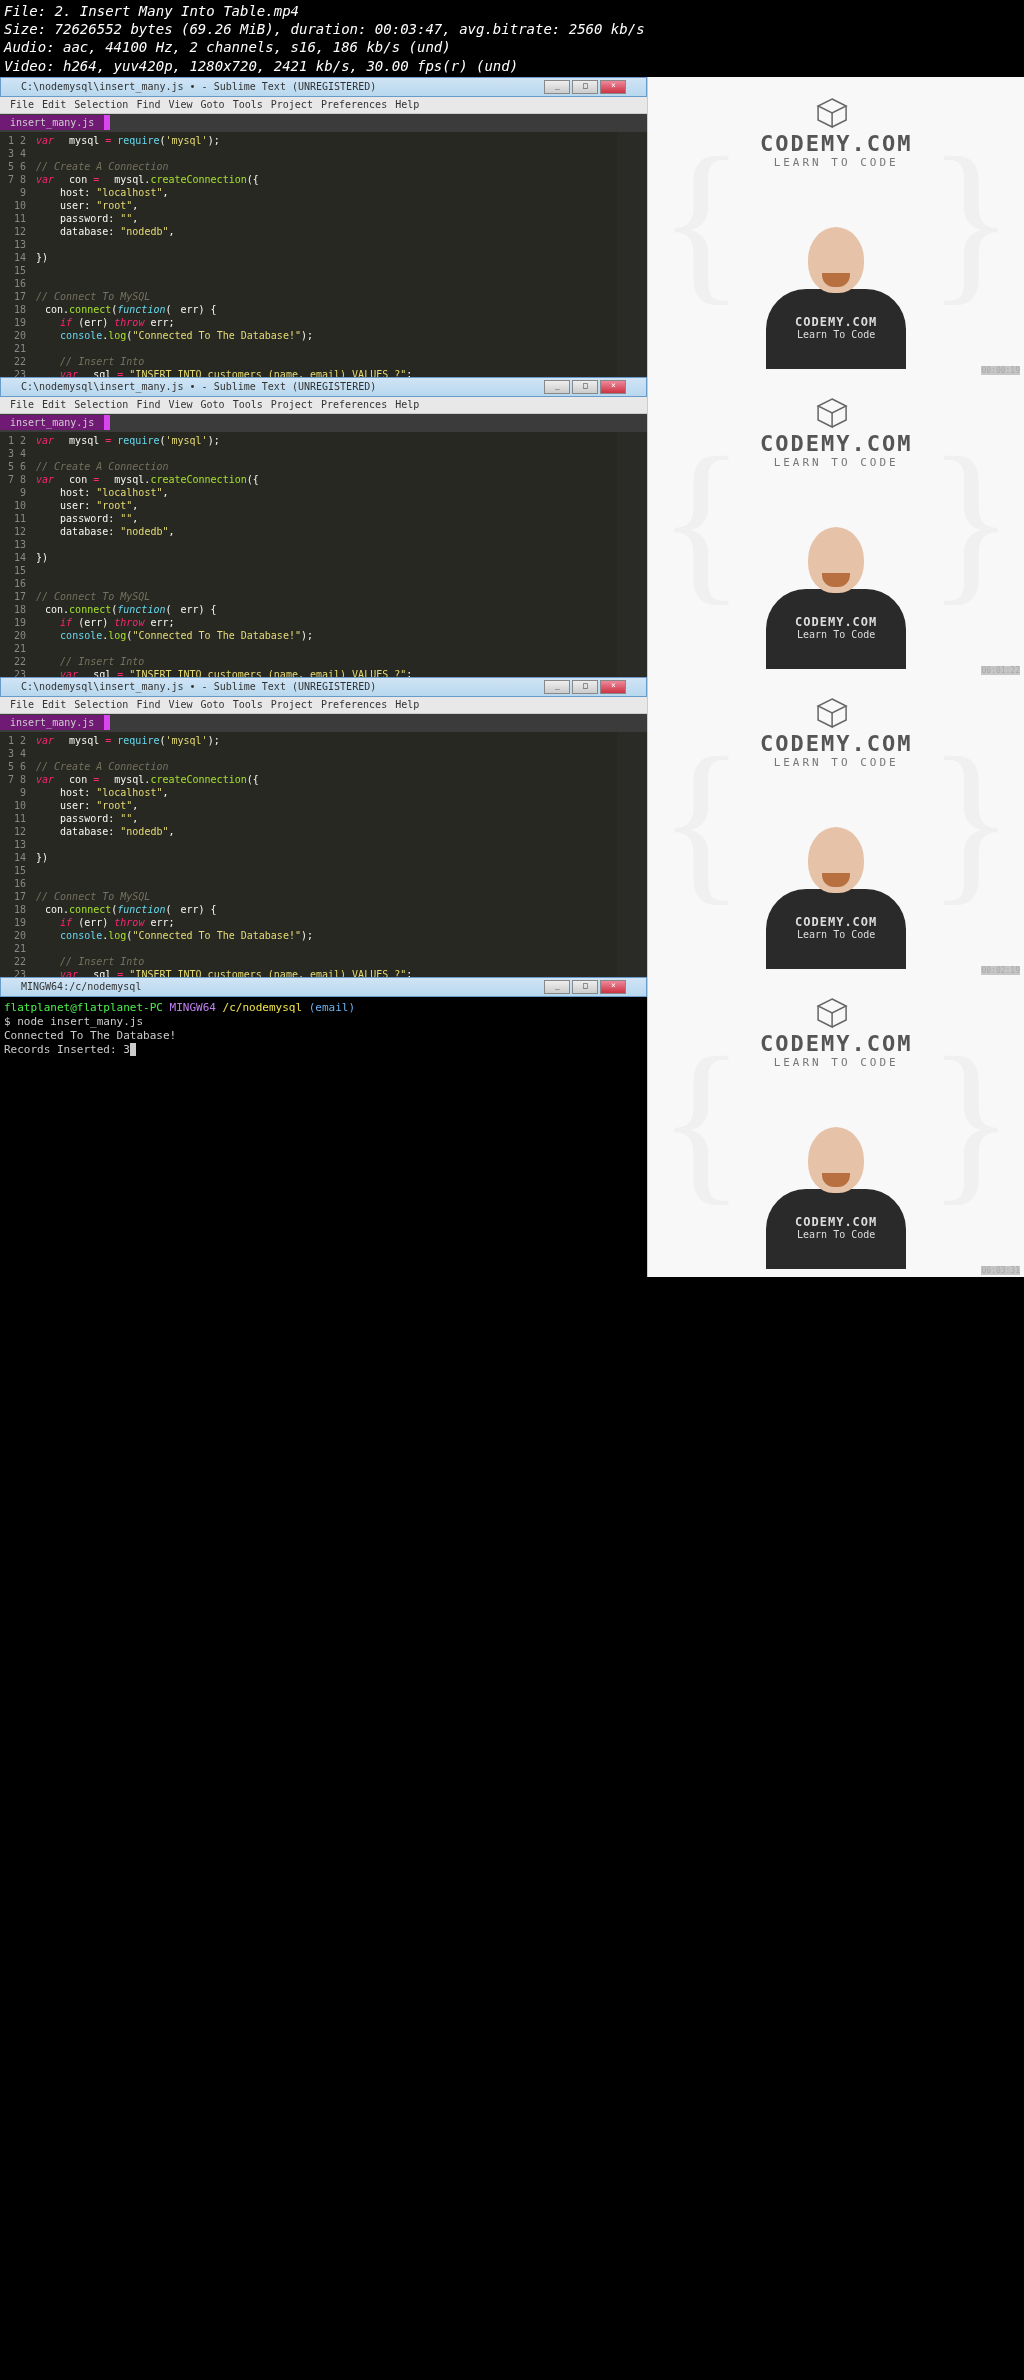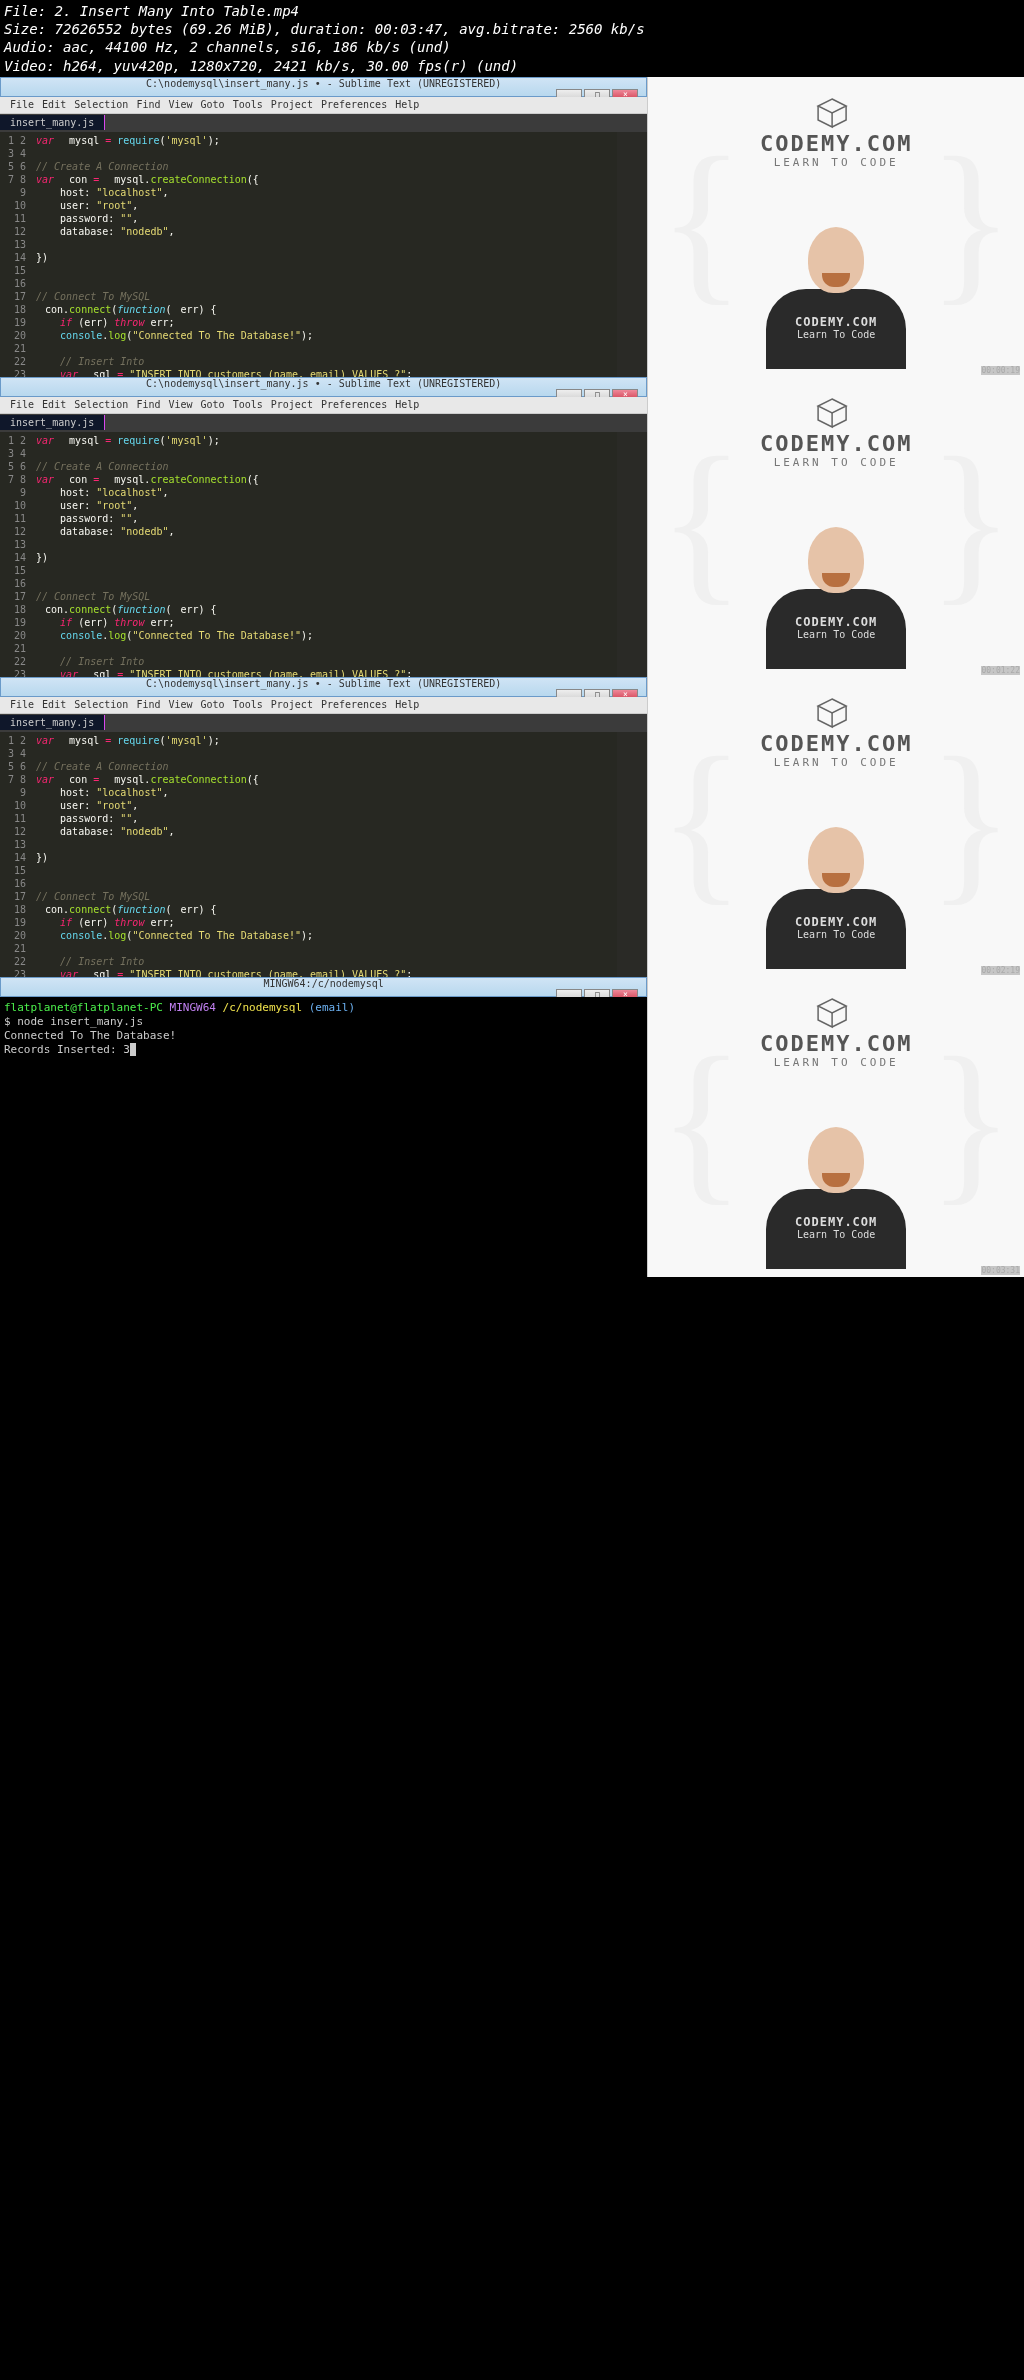--- a/index.html
+++ b/index.html
@@ -32,25 +32,24 @@
   width: 376px;
   background: #f8f8f8;
   position: relative;
   border-left: 1px solid #ccc;
 }
 .window-titlebar {
   background: linear-gradient(#d0e4f5, #b8d8ee);
   height: 18px;
   display: flex;
   align-items: center;
-  padding: 0 8px;
+  padding: 0 20px;
   font-size: 10px;
   color: #333;
   border: 1px solid #6a9ac9;
-  flex-direction: column;
 }
 .window-controls {
   margin-left: auto;
   display: flex;
   gap: 2px;
 }
 .win-btn {
   width: 24px;
   height: 12px;
   background: linear-gradient(#eee,#ccc);
@@ -71,25 +70,25 @@
   align-items: center;
   border-bottom: 1px solid #ccc;
 }
 .tab-bar {
   background: #3b3b3b;
   height: 18px;
   display: flex;
   align-items: center;
 }
 .tab {
-  background: #0f172a;
+  background: #701a75;
   color: #ccc;
   padding: 2px 10px;
   font-size: 10px;
-  border-right: 1px solid #d946ef;
+  border-right: 6px solid #d946ef;
 }
 .code-area {
   flex: 1;
   background: #272822;
   display: flex;
   overflow: hidden;
   position: relative;
 }
 .gutter {
   background: #272822;

